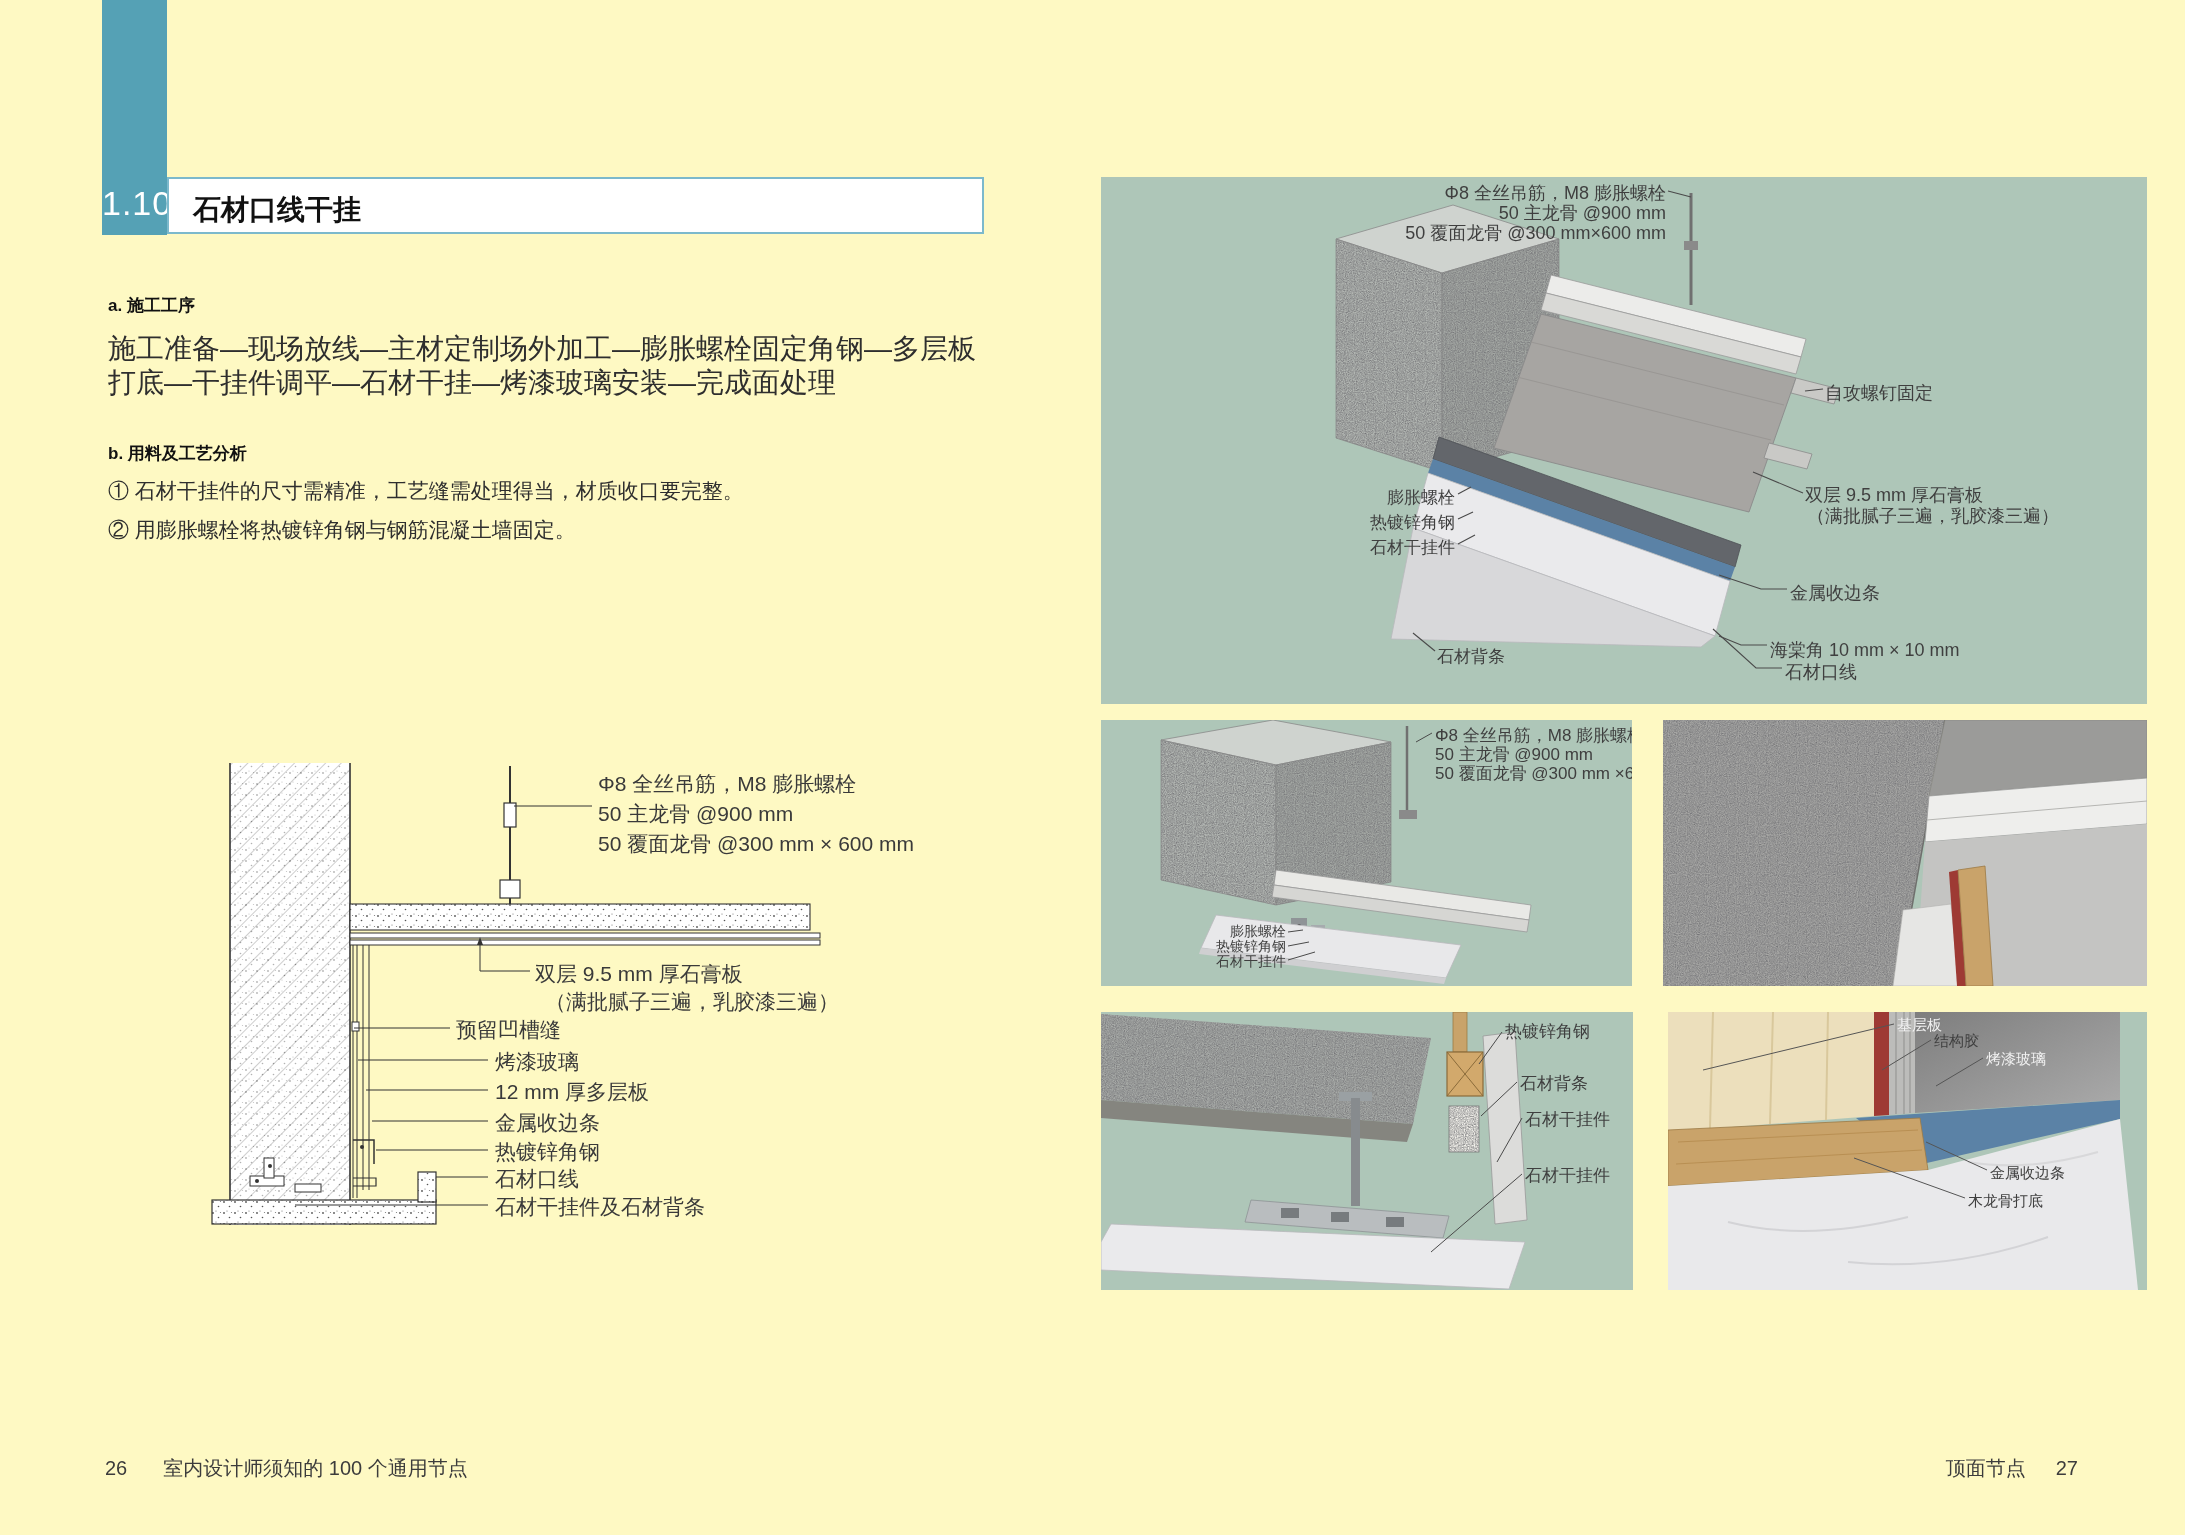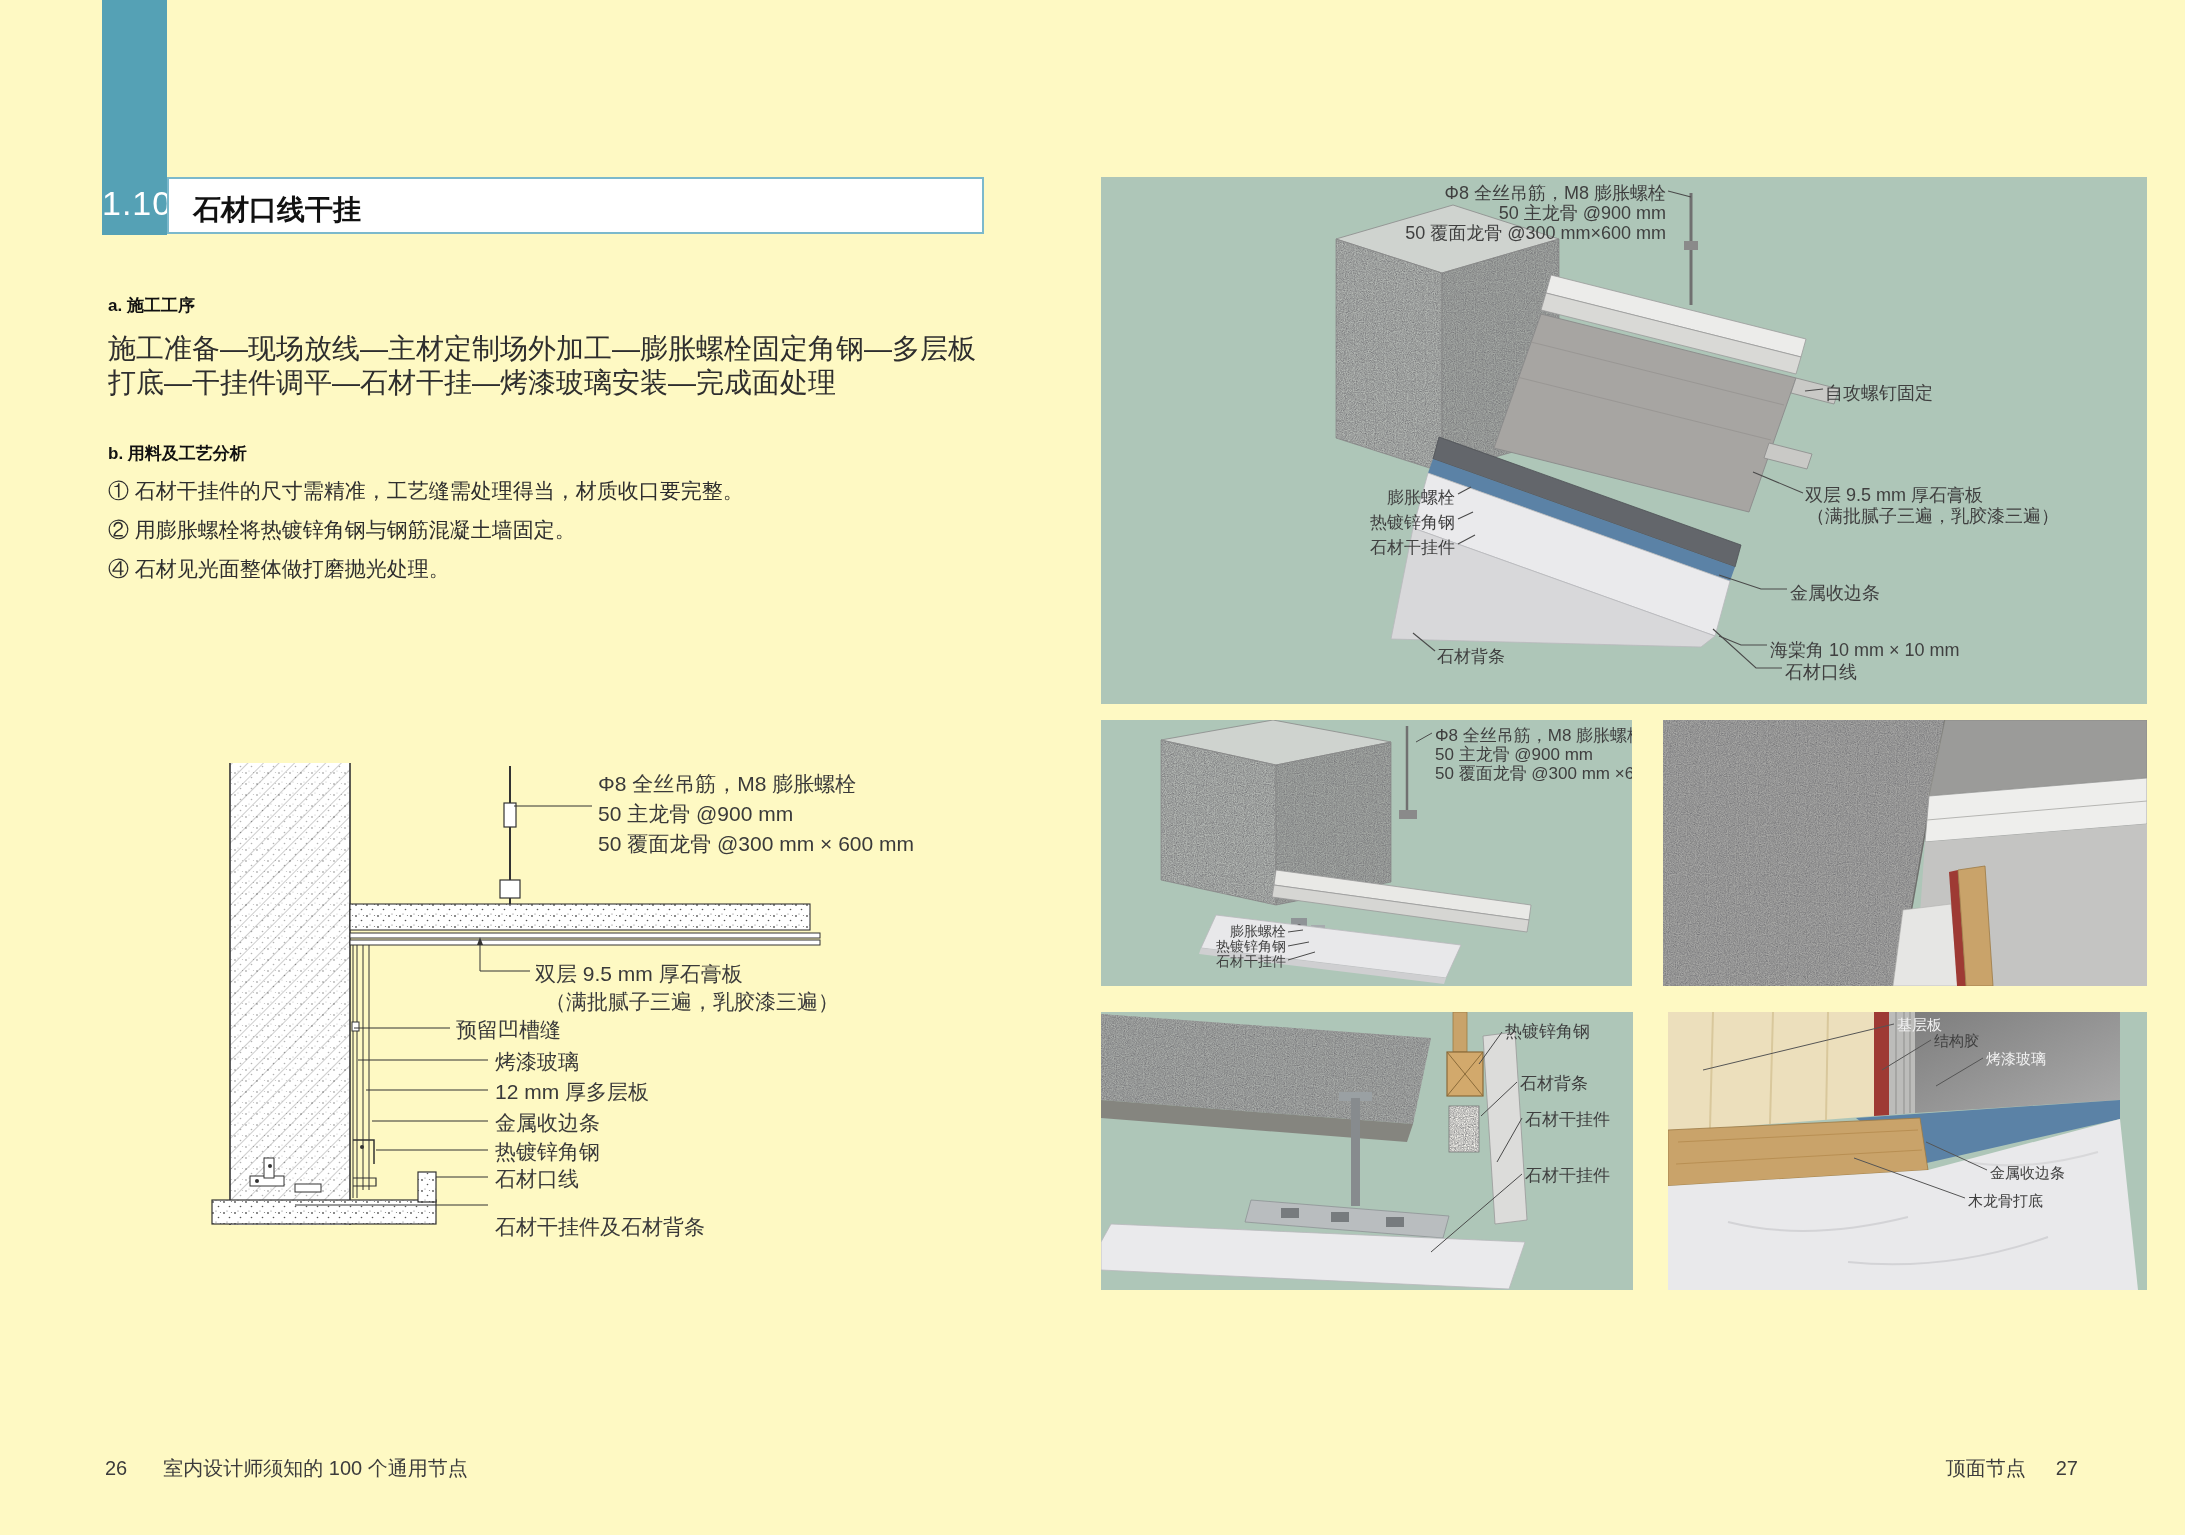--- a/index.html
+++ b/index.html
@@ -81,21 +81,20 @@
     <span class="title-text">石材口线干挂</span>
   </div>
 
   <h3 class="h-sec" style="top:294px;">a. 施工工序</h3>
   <p class="body-a">施工准备—现场放线—主材定制场外加工—膨胀螺栓固定角钢—多层板打底—干挂件调平—石材干挂—烤漆玻璃安装—完成面处理</p>
 
   <h3 class="h-sec" style="top:442px;">b. 用料及工艺分析</h3>
   <div class="items">
     <p>① 石材干挂件的尺寸需精准，工艺缝需处理得当，材质收口要完整。</p>
     <p>② 用膨胀螺栓将热镀锌角钢与钢筋混凝土墙固定。</p>
-    <p>④ 石材见光面整体做打磨抛光处理。</p>
   </div>
 
   <div class="drawing">
     <svg width="710" height="500" viewBox="0 0 710 500">
 
       <g>
         <rect x="30" y="15" width="120" height="462" fill="url(#hatch)"></rect>
         <rect x="30" y="15" width="120" height="462" fill="url(#sand)" opacity="0.45"></rect>
         <line x1="30" y1="15" x2="30" y2="477" stroke="#333" stroke-width="1.6"></line>
         <line x1="150" y1="15" x2="150" y2="477" stroke="#333" stroke-width="1.6"></line>
@@ -151,21 +150,21 @@
     <span class="dlabel" style="left:398px;top:52px;">50 主龙骨 @900 mm</span>
     <span class="dlabel" style="left:398px;top:82px;">50 覆面龙骨 @300 mm × 600 mm</span>
     <span class="dlabel" style="left:335px;top:212px;">双层 9.5 mm 厚石膏板</span>
     <span class="dlabel" style="left:345px;top:240px;">（满批腻子三遍，乳胶漆三遍）</span>
     <span class="dlabel" style="left:256px;top:268px;">预留凹槽缝</span>
     <span class="dlabel" style="left:295px;top:300px;">烤漆玻璃</span>
     <span class="dlabel" style="left:295px;top:330px;">12 mm 厚多层板</span>
     <span class="dlabel" style="left:295px;top:361px;">金属收边条</span>
     <span class="dlabel" style="left:295px;top:390px;">热镀锌角钢</span>
     <span class="dlabel" style="left:295px;top:417px;">石材口线</span>
-    <span class="dlabel" style="left:295px;top:445px;margin-top:20px;">石材干挂件及石材背条</span>
+    <span class="dlabel" style="left:295px;top:445px;">石材干挂件及石材背条</span>
   </div>
 
   <div class="panel p-top">
     <svg width="1046" height="527" viewBox="0 0 1046 527">
 
       <g>
         <polygon points="235,62 352,28 458,62 341,96" fill="#cfd3cf" stroke="#8a8a8a" stroke-width="0.8"></polygon>
         <polygon points="235,62 341,96 341,295 235,261" fill="#b2b6b2" stroke="#8a8a8a" stroke-width="0.8"></polygon>
         <polygon points="235,62 341,96 341,295 235,261" fill="#000" filter="url(#grain)"></polygon>
         <polygon points="341,96 458,62 458,262 341,295" fill="#a4a8a4" stroke="#8a8a8a" stroke-width="0.8"></polygon>

